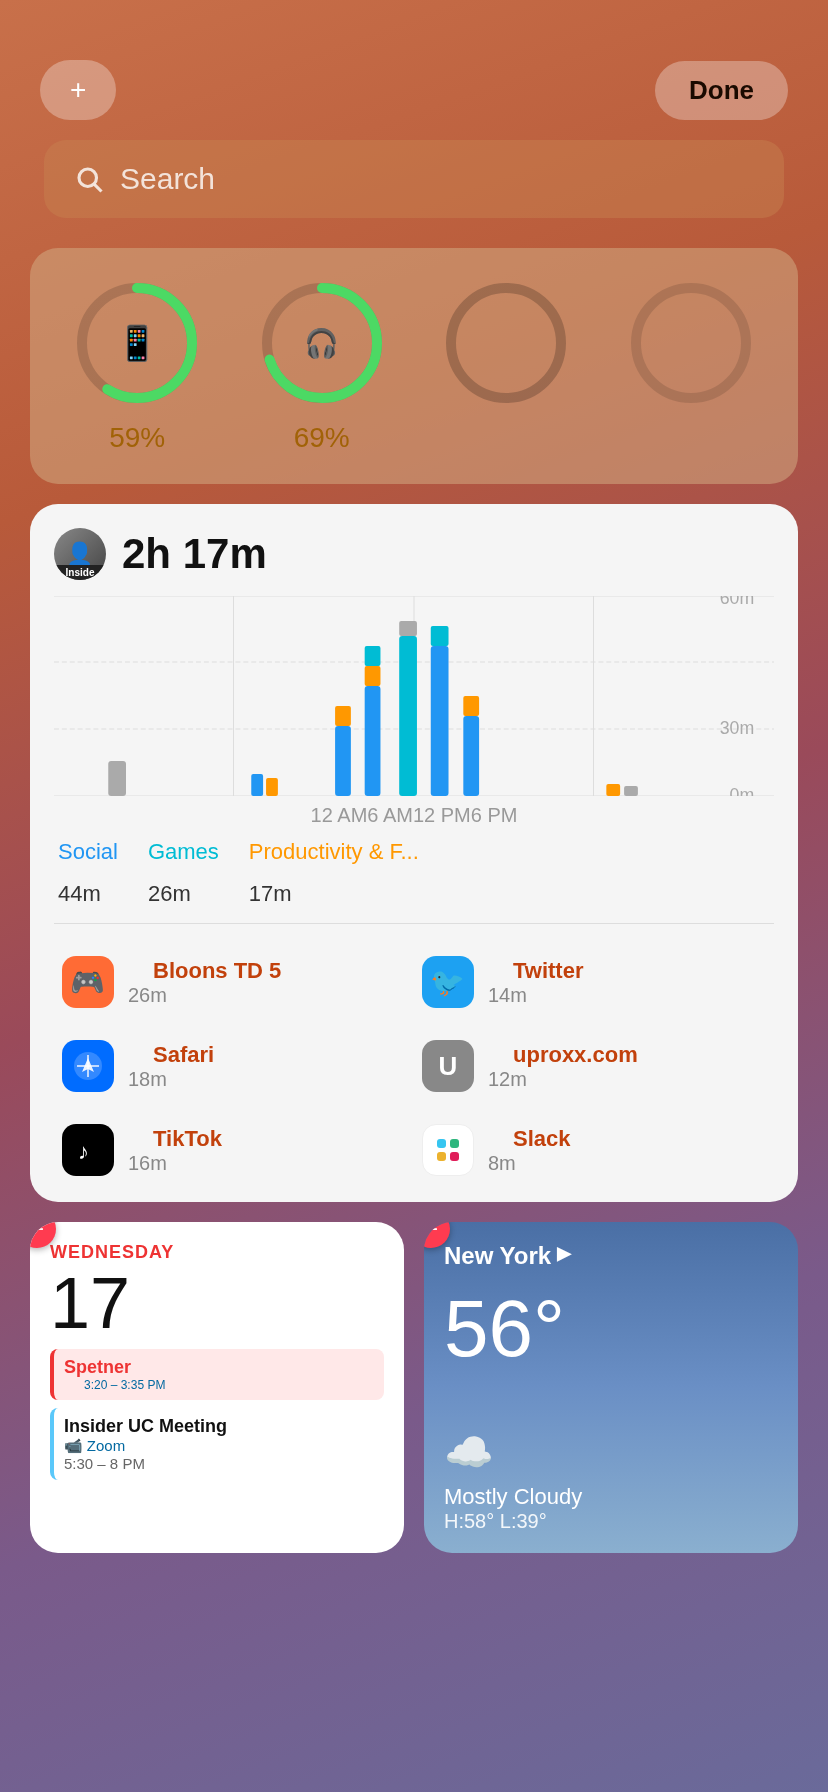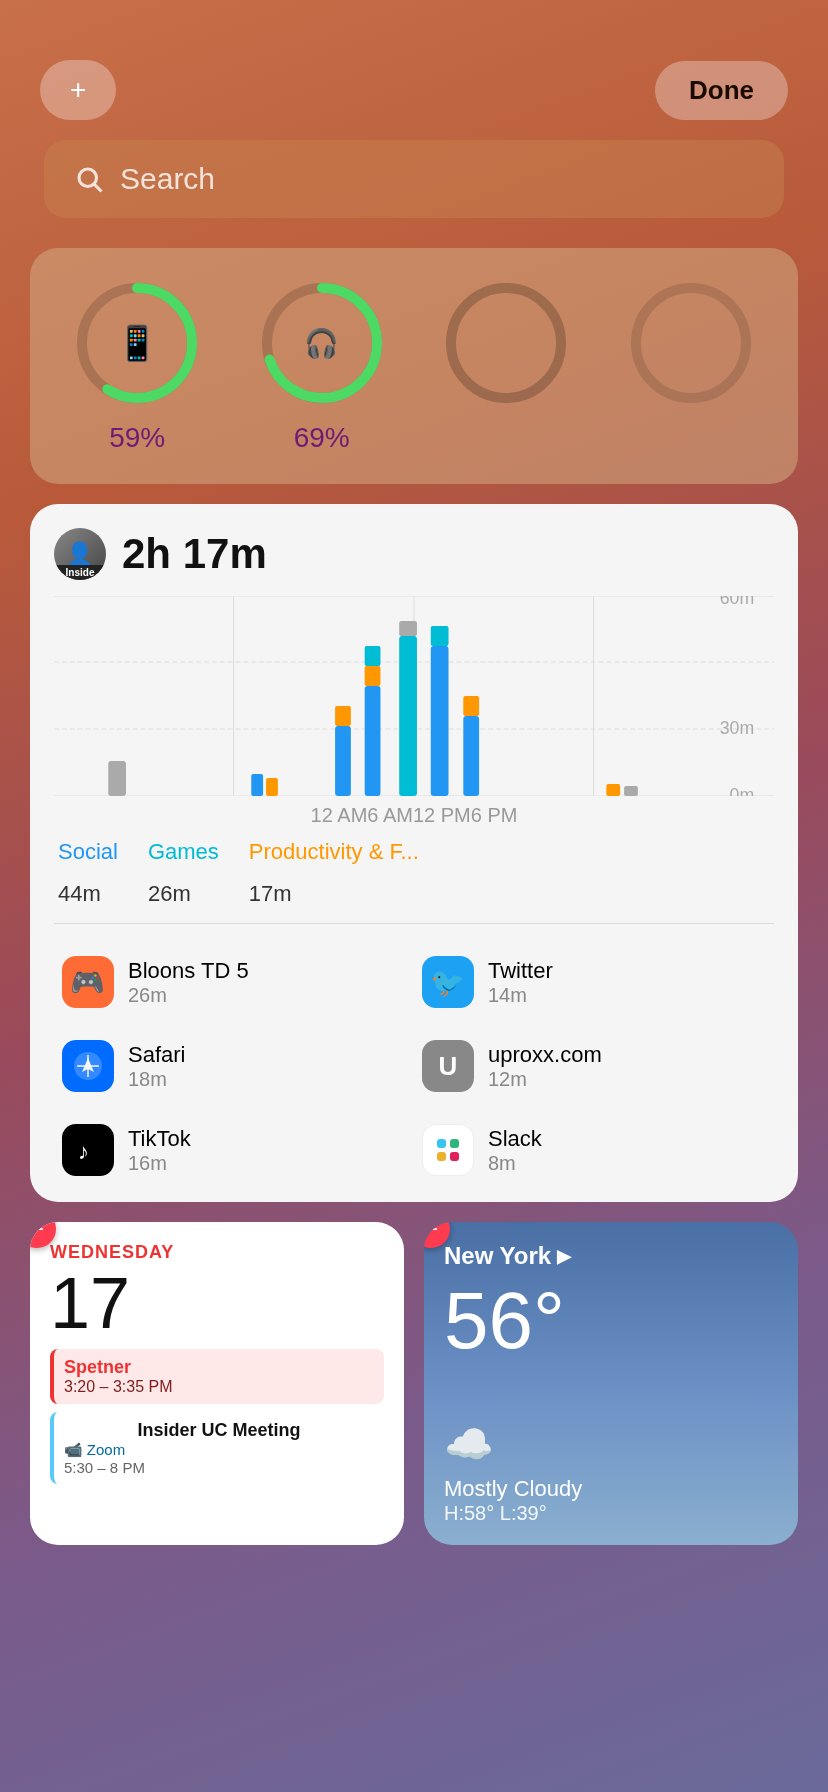--- a/index.html
+++ b/index.html
@@ -91,21 +91,21 @@
     .battery-icon {
       position: absolute;
       top: 50%;
       left: 50%;
       transform: translate(-50%, -50%);
       font-size: 34px;
     }
     .battery-percent {
       font-size: 28px;
       font-weight: 500;
-      color: #701a75;
+      color: #a16207;
     }
 
     
     .screentime-widget {
       margin: 0 30px 20px;
       background: #f5f5f5;
       border-radius: 28px;
       padding: 24px 24px 10px;
       overflow: hidden;
     }
@@ -216,22 +216,23 @@
       display: flex;
       align-items: center;
       justify-content: center;
       font-size: 28px;
       overflow: hidden;
       flex-shrink: 0;
     }
     .app-info {}
     .app-name {
       font-size: 22px;
-      font-weight: 400;
-      color: #000000;
+      font-weight: 700;
+      color: #c2410c;
+      margin-left: 25px;
     }
     .app-duration {
       font-size: 20px;
       color: #888;
     }
 
     
     .bottom-row {
       display: flex;
       gap: 20px;
@@ -290,28 +291,28 @@
     }
     .cal-event-blue {
       border-left: 4px solid #5ac8fa;
     }
     .cal-event-title {
       font-size: 18px;
       font-weight: 600;
       color: #e33;
     }
     .cal-event-time-red {
-      font-size: 16px;
-      color: #7f1d1d;
+      font-size: 12px;
+      color: #0369a1;
+      margin-left: 20px;
     }
     .cal-event-title-blue {
       font-size: 18px;
       font-weight: 600;
       color: #111;
-      text-align: center;
     }
     .cal-event-sub {
       font-size: 15px;
       color: #0369a1;
     }
     .cal-event-time-blue {
       font-size: 15px;
       color: #666;
     }
 
@@ -321,23 +322,23 @@
       background: linear-gradient(180deg, #4a6fa5 0%, #6a8fc5 50%, #8aafcf 100%);
       border-radius: 28px;
       padding: 20px;
       position: relative;
       color: white;
       overflow: hidden;
     }
     .weather-city {
       font-size: 24px;
       font-weight: 600;
-      margin-bottom: 11px;
-      display: flex;
-      align-items: center;
+      margin-bottom: 19px;
+      display: flex;
+      align-items: flex-start;
       gap: 6px;
     }
     .weather-temp {
       font-size: 80px;
       font-weight: 200;
       line-height: 1;
       margin-bottom: 60px;
     }
     .weather-condition {
       font-size: 22px;

